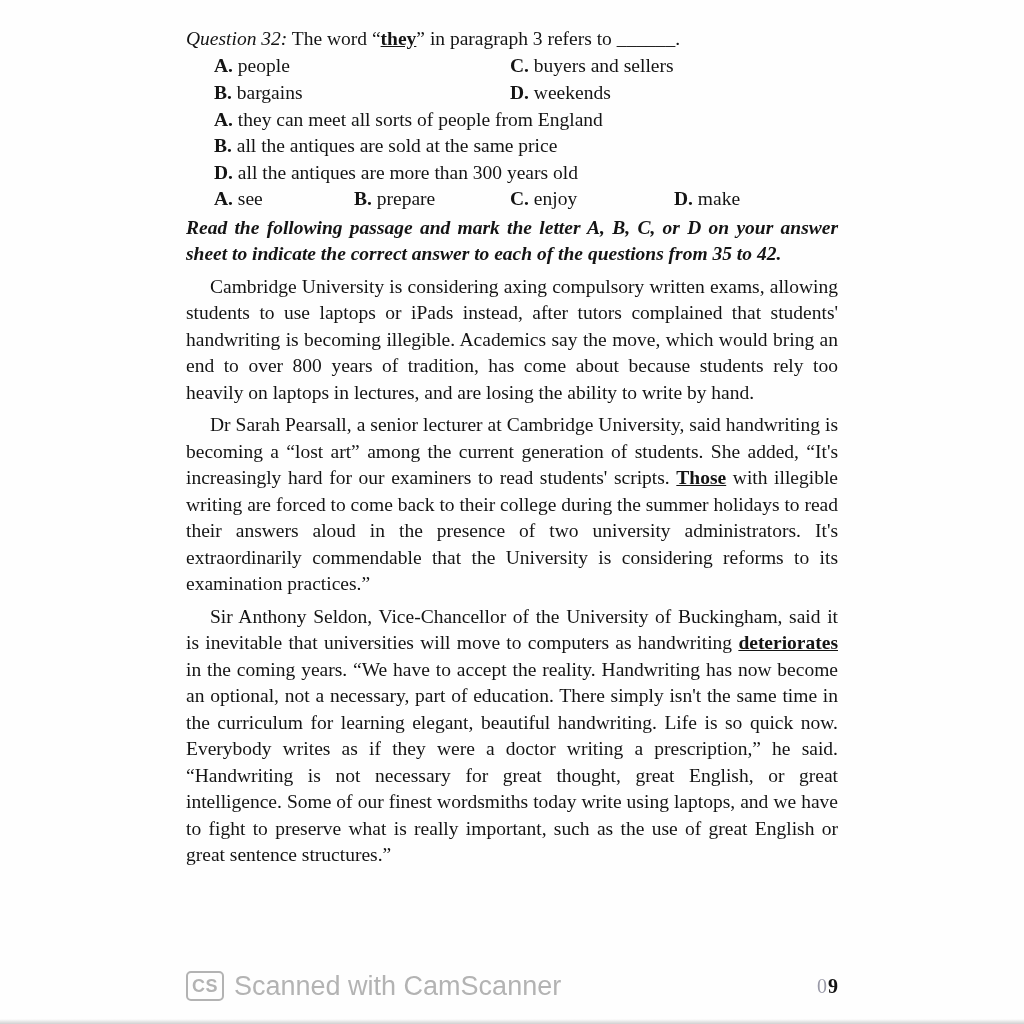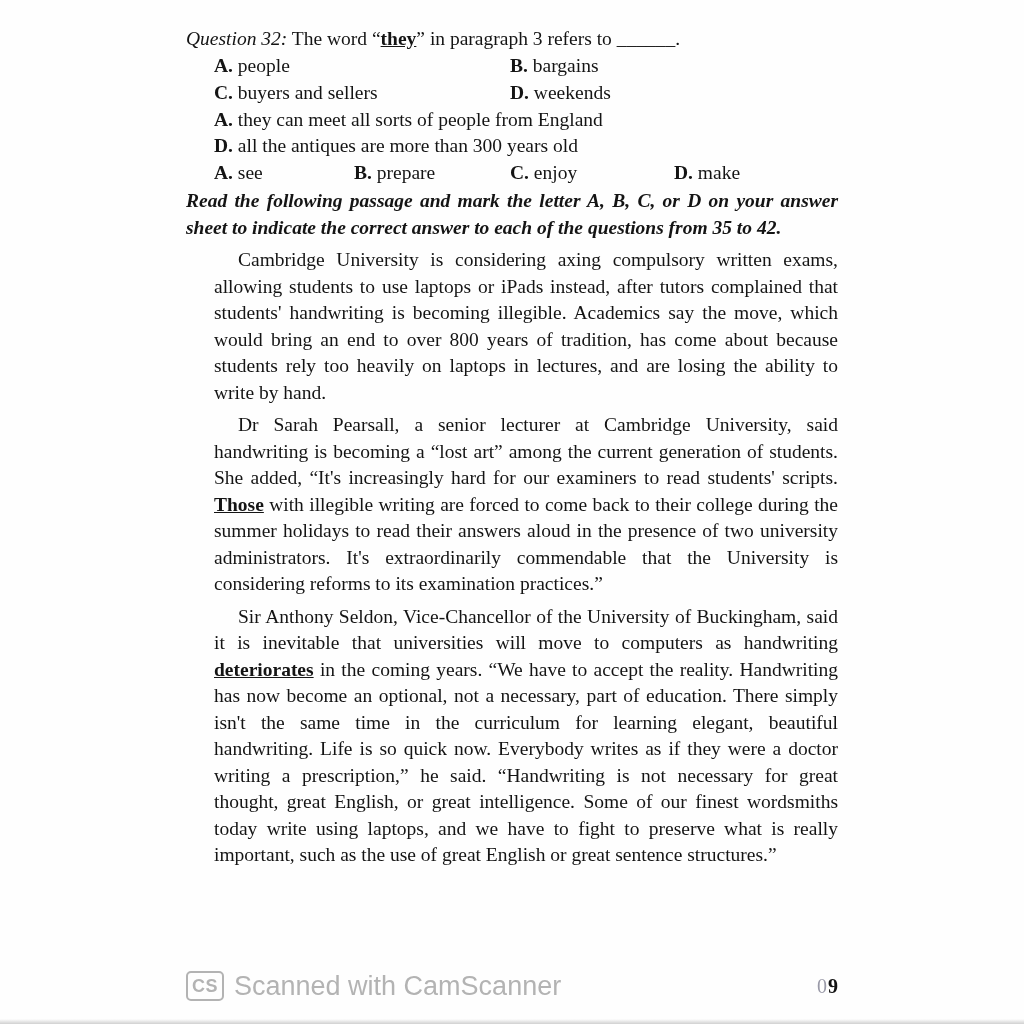--- a/index.html
+++ b/index.html
@@ -14,21 +14,21 @@
     font-size:19.5px;line-height:26.5px;
   }
   .qline{text-align:left;}
   .qlabel{font-style:italic;}
   .kw{font-weight:bold;text-decoration:underline;}
   .opt-letter{font-weight:bold;}
   .opts2{margin-left:28px;display:grid;grid-template-columns:296px 1fr;row-gap:1px;}
   .opts1 .opt{margin-left:28px;}
   .opts4{margin-left:28px;display:grid;grid-template-columns:140px 156px 164px auto;}
   .instruction{font-weight:bold;font-style:italic;text-align:justify;margin-top:2px;}
-  .para{text-align:justify;text-indent:24px;margin-top:6px;margin-left:28px;}
+  .para{text-align:justify;text-indent:24px;margin-top:6px;}
   .footer{
     position:absolute;left:186px;top:964px;width:652px;height:44px;
     display:flex;align-items:center;justify-content:space-between;
   }
   .camscanner{
     display:flex;align-items:center;gap:10px;color:#b3b3b3;
     font-family:"Liberation Sans","DejaVu Sans",sans-serif;font-size:27px;
   }
   .cs-icon{
     display:inline-flex;align-items:center;justify-content:center;
@@ -46,27 +46,28 @@
 <body>
 
 <div class="page">
   <div class="content">
 
     <div class="qline">
       <span class="qlabel">Question 32:</span><span> The word “</span><span class="kw">they</span><span>” in paragraph 3 refers to ______.</span>
     </div>
     <div class="opts2">
       <div class="opt"><span class="opt-letter">A.</span> <span>people</span></div>
+      <div class="opt"><span class="opt-letter">C.</span> <span>buyers and sellers</span></div>
       <div class="opt"><span class="opt-letter">B.</span> <span>bargains</span></div>
-      <div class="opt"><span class="opt-letter">C.</span> <span>buyers and sellers</span></div>
       <div class="opt"><span class="opt-letter">D.</span> <span>weekends</span></div>
     </div>
 
     <div class="opts1">
       <div class="opt"><span class="opt-letter">A.</span> <span>they can meet all sorts of people from England</span></div>
+      <div class="opt"><span class="opt-letter">B.</span> <span>all the antiques are sold at the same price</span></div>
       <div class="opt"><span class="opt-letter">D.</span> <span>all the antiques are more than 300 years old</span></div>
     </div>
 
     <div class="opts4">
       <div class="opt"><span class="opt-letter">A.</span> <span>see</span></div>
       <div class="opt"><span class="opt-letter">B.</span> <span>prepare</span></div>
       <div class="opt"><span class="opt-letter">C.</span> <span>enjoy</span></div>
       <div class="opt"><span class="opt-letter">D.</span> <span>make</span></div>
     </div>
 

